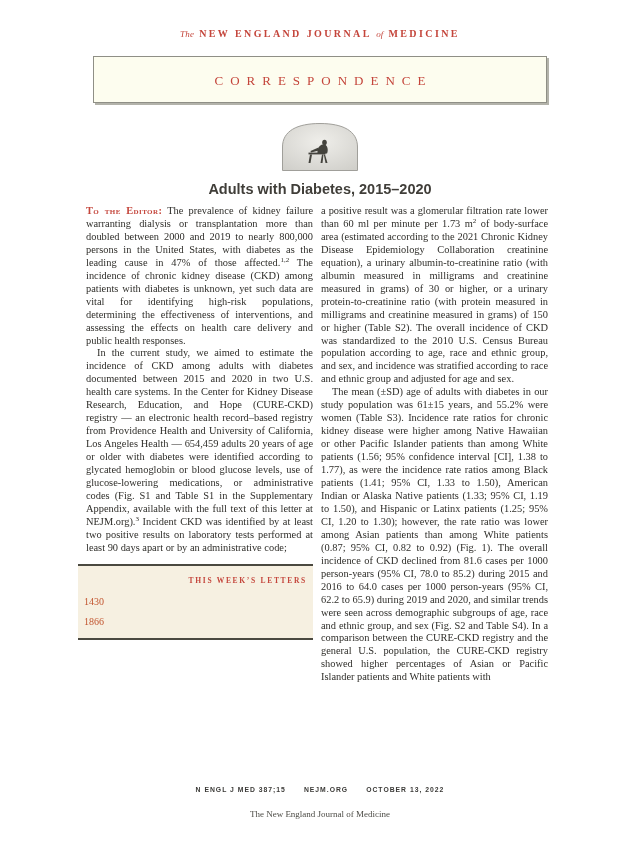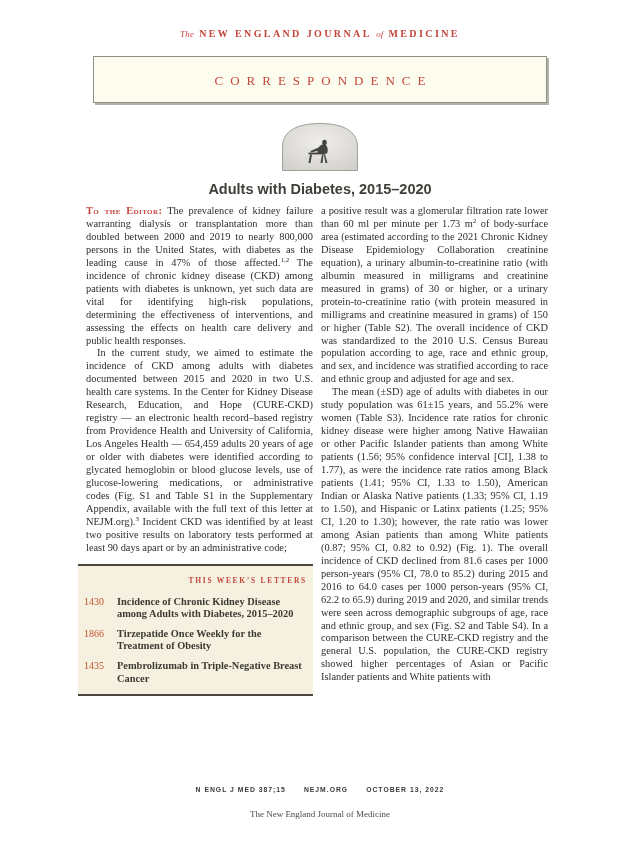--- a/index.html
+++ b/index.html
@@ -103,29 +103,23 @@
       <p>
         <span class="lead">To the Editor:</span>
         <span>The prevalence of kidney failure warranting dialysis or transplantation more than doubled between 2000 and 2019 to nearly 800,000 persons in the United States, with diabetes as the leading cause in 47% of those affected.</span><sup>1,2</sup><span> The incidence of chronic kidney disease (CKD) among patients with diabetes is unknown, yet such data are vital for identifying high-risk populations, determining the effectiveness of interventions, and assessing the effects on health care delivery and public health responses.</span>
       </p>
       <p class="indent"><span>In the current study, we aimed to estimate the incidence of CKD among adults with diabetes documented between 2015 and 2020 in two U.S. health care systems. In the Center for Kidney Disease Research, Education, and Hope (CURE-CKD) registry — an electronic health record–based registry from Providence Health and University of California, Los Angeles Health — 654,459 adults 20 years of age or older with diabetes were identified according to glycated hemoglobin or blood glucose levels, use of glucose-lowering medications, or administrative codes (Fig. S1 and Table S1 in the Supplementary Appendix, available with the full text of this letter at NEJM.org).</span><sup>3</sup><span> Incident CKD was identified by at least two positive results on laboratory tests performed at least 90 days apart or by an administrative code;</span></p>
 
       <div class="letters-box">
         <div class="letters-header">This Week’s Letters</div>
         <div class="letter-item">
           <span class="letter-page">1430</span>
-          <span class="letter-title">Incidence of Chronic Kidney Disease among Adults with Diabetes, 2015–2020</span>
         </div>
         <div class="letter-item">
           <span class="letter-page">1866</span>
-          <span class="letter-title">Tirzepatide Once Weekly for the Treatment of Obesity</span>
-        </div>
-        <div class="letter-item">
-          <span class="letter-page">1435</span>
-          <span class="letter-title">Pembrolizumab in Triple-Negative Breast Cancer</span>
         </div>
       </div>
     </div>
 
     <div class="col">
       <p><span>a positive result was a glomerular filtration rate lower than 60 ml per minute per 1.73 m</span><sup>2</sup><span> of body-surface area (estimated according to the 2021 Chronic Kidney Disease Epidemiology Collaboration creatinine equation), a urinary albumin-to-creatinine ratio (with albumin measured in milligrams and creatinine measured in grams) of 30 or higher, or a urinary protein-to-creatinine ratio (with protein measured in milligrams and creatinine measured in grams) of 150 or higher (Table S2). The overall incidence of CKD was standardized to the 2010 U.S. Census Bureau population according to age, race and ethnic group, and sex, and incidence was stratified according to race and ethnic group and adjusted for age and sex.</span></p>
       <p class="indent"><span>The mean (±SD) age of adults with diabetes in our study population was 61±15 years, and 55.2% were women (Table S3). Incidence rate ratios for chronic kidney disease were higher among Native Hawaiian or other Pacific Islander patients than among White patients (1.56; 95% confidence interval [CI], 1.38 to 1.77), as were the incidence rate ratios among Black patients (1.41; 95% CI, 1.33 to 1.50), American Indian or Alaska Native patients (1.33; 95% CI, 1.19 to 1.50), and Hispanic or Latinx patients (1.25; 95% CI, 1.20 to 1.30); however, the rate ratio was lower among Asian patients than among White patients (0.87; 95% CI, 0.82 to 0.92) (Fig. 1). The overall incidence of CKD declined from 81.6 cases per 1000 person-years (95% CI, 78.0 to 85.2) during 2015 and 2016 to 64.0 cases per 1000 person-years (95% CI, 62.2 to 65.9) during 2019 and 2020, and similar trends were seen across demographic subgroups of age, race and ethnic group, and sex (Fig. S2 and Table S4). In a comparison between the CURE-CKD registry and the general U.S. population, the CURE-CKD registry showed higher percentages of Asian or Pacific Islander patients and White patients with</span></p>
     </div>
 
   </div>

